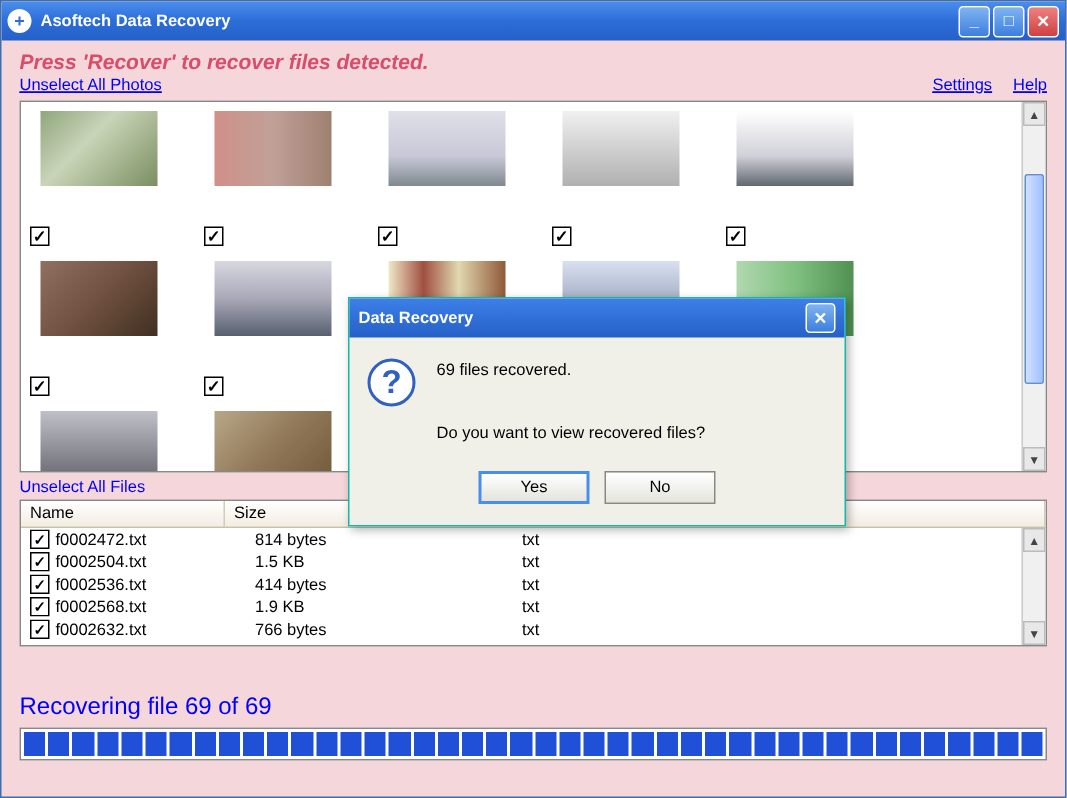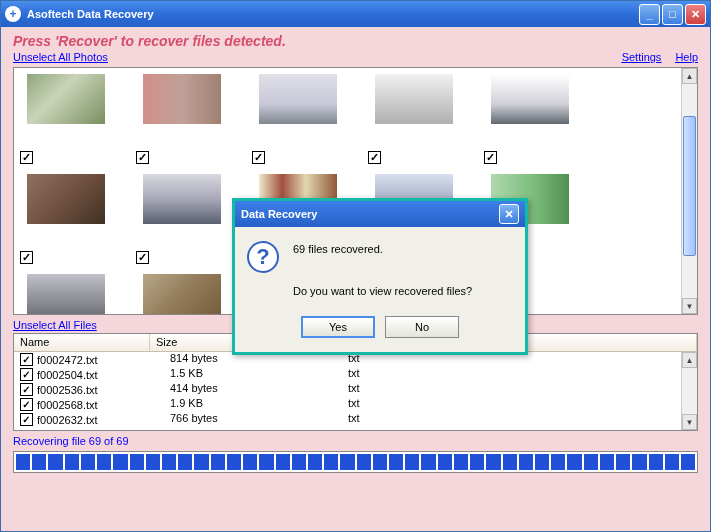--- a/index.html
+++ b/index.html
@@ -38,48 +38,48 @@
 .t6 { background: linear-gradient(135deg, #907060 0%, #705040 50%, #403020 100%); }
 .t7 { background: linear-gradient(to bottom, #d8d8e0 0%, #a8a8b8 50%, #586070 100%); }
 .t8 { background: linear-gradient(to right, #f0e8c8 0%, #a05040 30%, #e0d8b0 60%, #905838 100%); }
 .t9 { background: linear-gradient(to bottom, #d8e0f0 0%, #a0a8c0 60%, #707890 100%); }
 .t10 { background: linear-gradient(to right, #b0d8b0 0%, #80c080 50%, #509050 100%); }
 .t11 { background: linear-gradient(to bottom, #c0c0c8 0%, #909098 50%, #606068 100%); }
 .t12 { background: linear-gradient(135deg, #b8a888 0%, #907858 50%, #705838 100%); }
 .t13 { background: linear-gradient(to bottom, #1a1a1a 0%, #000 100%); width: 78px; height: 30px; margin-top: 20px; }
 
 .unselect-files { padding: 4px 12px 2px; }
-.unselect-files a { color: #0000ff; text-decoration: underline; cursor: pointer; }
+.unselect-files a { color: #0000ff; cursor: pointer; }
 
 .file-list { margin: 0 12px; background: #fff; border: 1px solid #888; height: 98px; position: relative; overflow: hidden; }
 .file-header { display: flex; background: linear-gradient(to bottom, #fff, #f2ede2); border-bottom: 1px solid #c8c0a8; height: 18px; }
 .file-header .col { padding: 2px 6px; border-right: 1px solid #d4ccb4; font-size: 11px; }
 .col-name { width: 136px; }
 .col-size { width: 178px; }
 .col-ext { width: 148px; font-style: italic; }
 .col-spare { flex: 1; }
 .file-rows { }
-.file-row { display: flex; height: 15px; }
+.file-row { display: flex; height: 15px; align-items: center; }
 .file-row .cell { padding: 0 6px; font-size: 11px; white-space: nowrap; overflow: hidden; }
 .file-row .chk { width: 13px; height: 13px; border: 1px solid #000; background: #fff; display: inline-flex; align-items: center; justify-content: center; margin-right: 4px; cursor: pointer; flex-shrink: 0; }
 .file-row .chk::after { content: "✓"; font-size: 10px; font-weight: bold; color: #000; }
 .file-row .cell-name { width: 150px; display: flex; align-items: center; }
 .file-row .cell-size { width: 178px; }
 .file-row .cell-ext { width: 148px; }
 
 .file-scroll { position: absolute; right: 0; top: 18px; bottom: 0; width: 16px; background: #f0f0f0; border-left: 1px solid #ccc; }
 .file-scroll .scroll-up, .file-scroll .scroll-down { height: 16px; background: #e8e8e8; border: 1px solid #bbb; display: flex; align-items: center; justify-content: center; font-size: 8px; color: #444; cursor: pointer; }
 .file-scroll .scroll-down { position: absolute; bottom: 0; left: 0; right: 0; }
 
-.status-line { padding: 4px 12px 2px; color: #0000ff; font-size: 11px; }
+.status-line { padding: 4px 12px 2px; color: #0000ff; font-size: 16px; margin-top: 28px; }
 
 .progress-wrap { margin: 2px 12px; border: 1px solid #888; background: #fff; height: 22px; padding: 2px; display: flex; gap: 2px; }
 .progress-seg { flex: 1; background: #2050d8; }
 
-.dialog { position: absolute; left: 232px; top: 198px; width: 296px; background: #f0f0e8; border: 3px solid #14b8a6; box-shadow: 2px 2px 6px rgba(0,0,0,0.3); }
+.dialog { position: absolute; left: 232px; top: 198px; width: 332px; background: #f0f0e8; border: 1px solid #14b8a6; box-shadow: 2px 2px 6px rgba(0,0,0,0.3); }
 .dialog-title { height: 26px; background: linear-gradient(to bottom, #3d7fe8 0%, #2560c8 100%); color: #fff; font-weight: bold; font-size: 12px; display: flex; align-items: center; padding: 0 6px; }
 .dialog-title .dtitle { flex: 1; }
 .dialog-title .dclose { width: 20px; height: 20px; background: linear-gradient(to bottom, #7fb4f0, #3d7fe0); border: 1px solid #fff; border-radius: 3px; display: flex; align-items: center; justify-content: center; cursor: pointer; }
 .dialog-body { padding: 14px 12px 10px; display: flex; }
 .dialog-icon { width: 32px; height: 32px; border: 2px solid #3060c0; border-radius: 50%; background: #fff; color: #3060c0; font-size: 22px; font-weight: bold; display: flex; align-items: center; justify-content: center; margin-right: 14px; flex-shrink: 0; }
 .dialog-text { font-size: 11px; line-height: 1.6; }
 .dialog-text div + div { margin-top: 24px; }
 .dialog-buttons { display: flex; justify-content: center; gap: 10px; padding: 6px 0 14px; }
 .dialog-buttons button { width: 74px; height: 22px; background: linear-gradient(to bottom, #fff, #e4e4dc); border: 1px solid #888; cursor: pointer; font-size: 11px; }
 .dialog-buttons button.default { border: 2px solid #4a8eed; }

